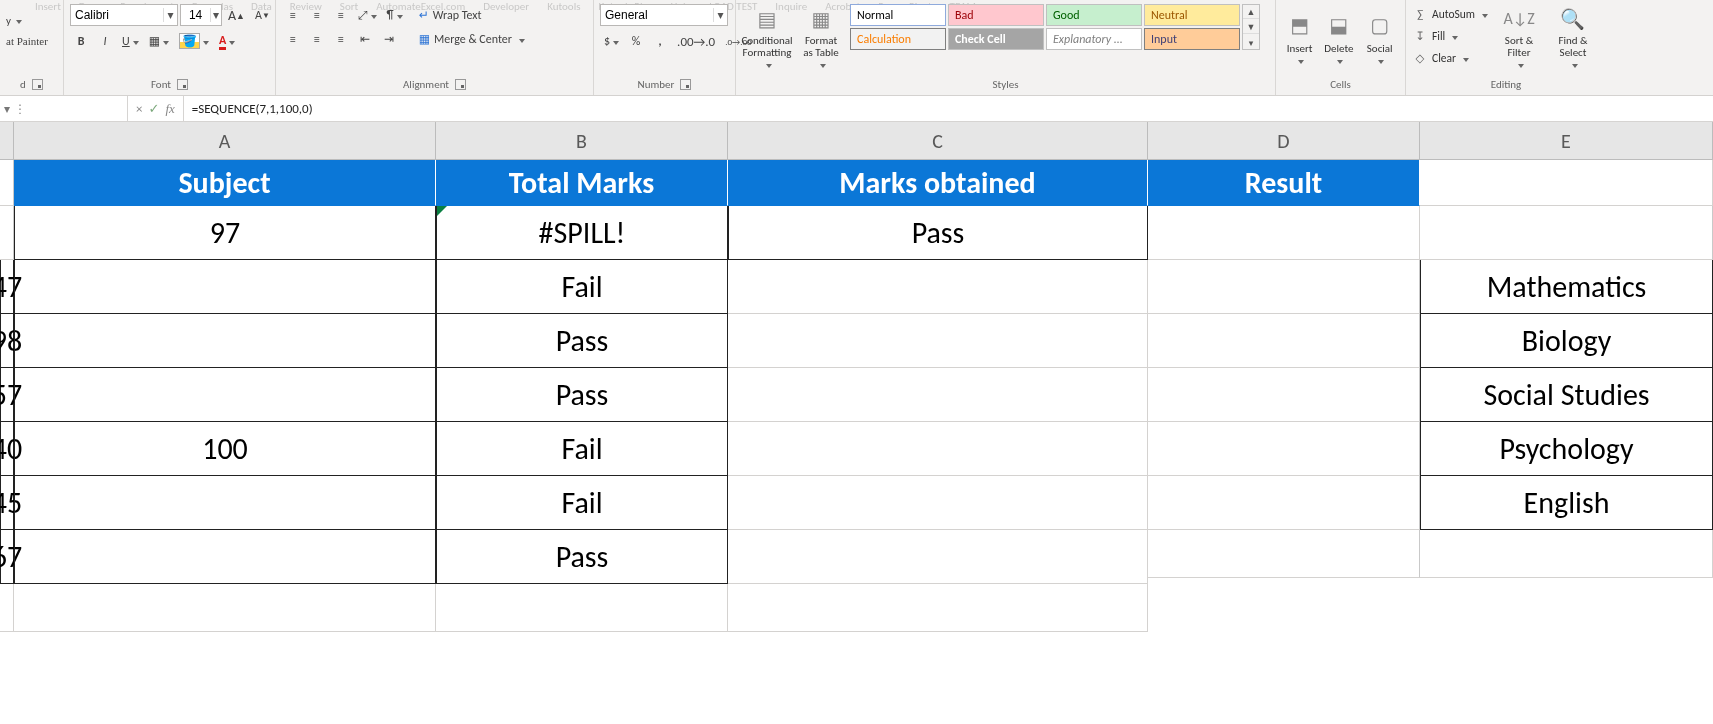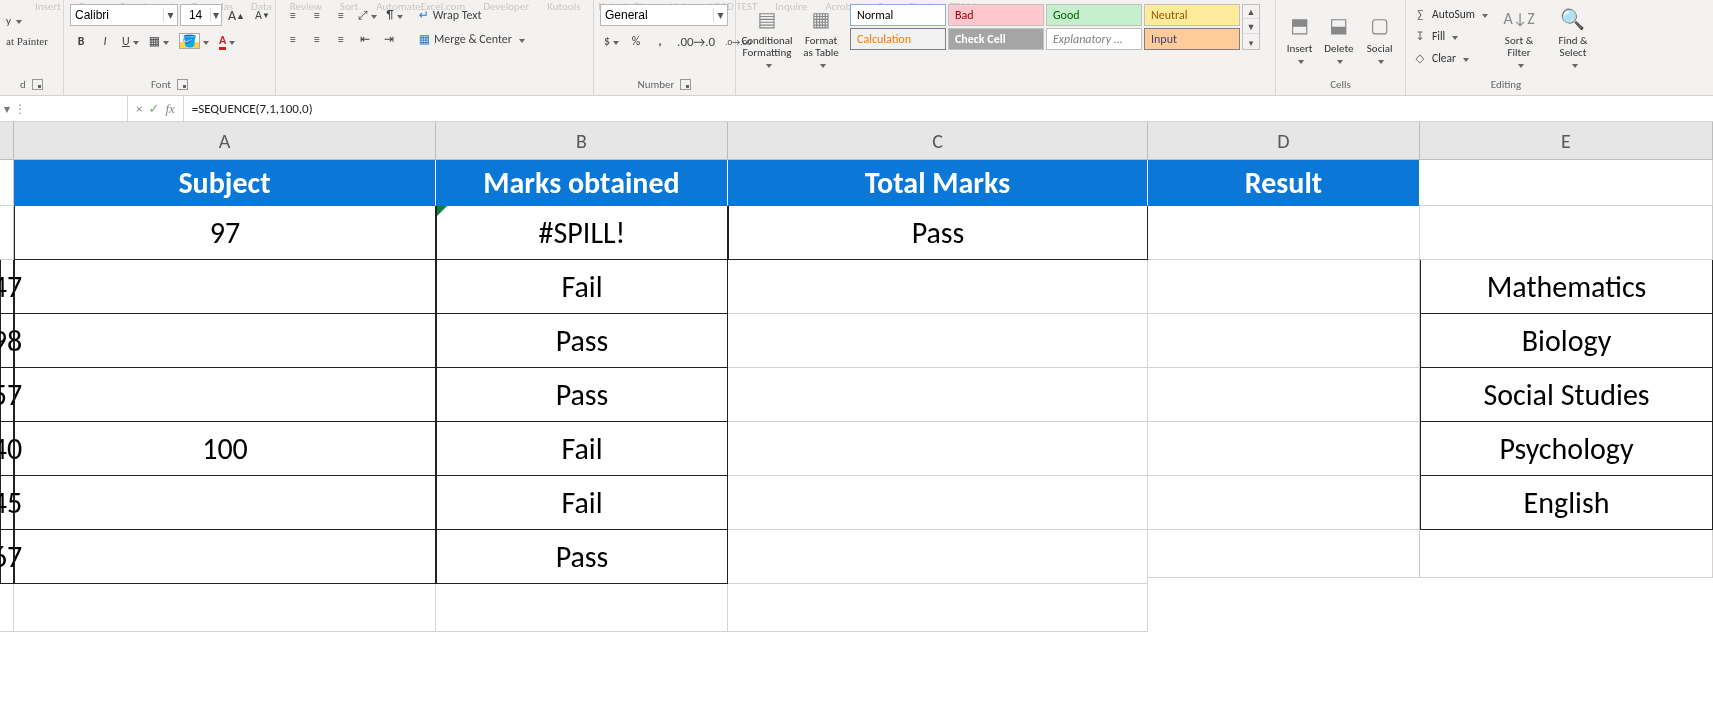--- a/index.html
+++ b/index.html
@@ -370,20 +370,24 @@
           <span style="color:#2e75d6">↵</span>
           <span>Wrap Text</span>
         </span>
         <span class="rbtn" style="width:130px;justify-content:flex-start;gap:4px">
           <span style="color:#2e75d6">▦</span>
           <span>Merge &amp; Center</span>
           <span class="dd-tri"></span>
         </span>
       </div>
     </div>
+    <div class="group-label">
+      <span>Alignment</span>
+      <span class="launcher"></span>
+    </div>
   </div>
 
   <div class="ribbon-group" style="width:142px">
     <div class="group-body stack" style="gap:4px;margin-top:2px">
       <div class="combo" style="width:128px">
         <input value="General" style="">
         <span class="dd">▾</span>
       </div>
       <div class="row">
         <span class="rbtn">$<span class="dd-tri"></span></span>
@@ -421,20 +425,23 @@
             <div class="style-cell" style="background: rgb(165, 165, 165); color: rgb(255, 255, 255); font-weight: bold;">Check Cell</div>
             <div class="style-cell" style="background: rgb(255, 255, 255); color: rgb(127, 127, 127); font-style: italic;">Explanatory ...</div>
             <div class="style-cell" style="background: rgb(255, 204, 153); color: rgb(63, 63, 118); border-color: rgb(127, 127, 127);">Input</div>
           </div>
         <div class="styles-more">
           <div>▲</div>
           <div>▼</div>
           <div>▾</div>
         </div>
       </div>
+    </div>
+    <div class="group-label">
+      <span>Styles</span>
     </div>
   </div>
 
   <div class="ribbon-group" style="width:130px">
     <div class="group-body" style="margin-top:2px">
       <span class="rbtn big" style="width:40px">
         <span class="icon-lg">⬒</span>
         <span>Insert</span>
           <span class="dd-tri"></span>
       </span>
@@ -505,22 +512,22 @@
 
 <div class="grid-area" id="grid-area">
     <div class="corner"></div>
     <div class="col-header">A</div>
     <div class="col-header">B</div>
     <div class="col-header">C</div>
     <div class="col-header">D</div>
     <div class="col-header">E</div>
     <div class="row-gutter" style="height: 46px;"></div>
     <div class="cell header">Subject</div>
+    <div class="cell header">Total Marks</div>
     <div class="cell header">Marks obtained</div>
-    <div class="cell header">Total Marks</div>
     <div class="cell header">Result</div>
     <div class="cell" style="height: 46px; border-right: 1px solid rgb(212, 210, 208); border-bottom: 1px solid rgb(212, 210, 208);"></div>
     <div class="row-gutter" style="height: 54px;"></div>
     <div class="cell data">97</div>
     <div class="cell data">#SPILL!<span class="tri-error"></span></div>
     <div class="cell data">Pass</div>
     <div class="cell" style="height: 54px; border-right: 1px solid rgb(212, 210, 208); border-bottom: 1px solid rgb(212, 210, 208);"></div>
     <div class="row-gutter" style="height: 54px;"></div>
     <div class="cell data">47</div>
     <div class="cell data"></div>

